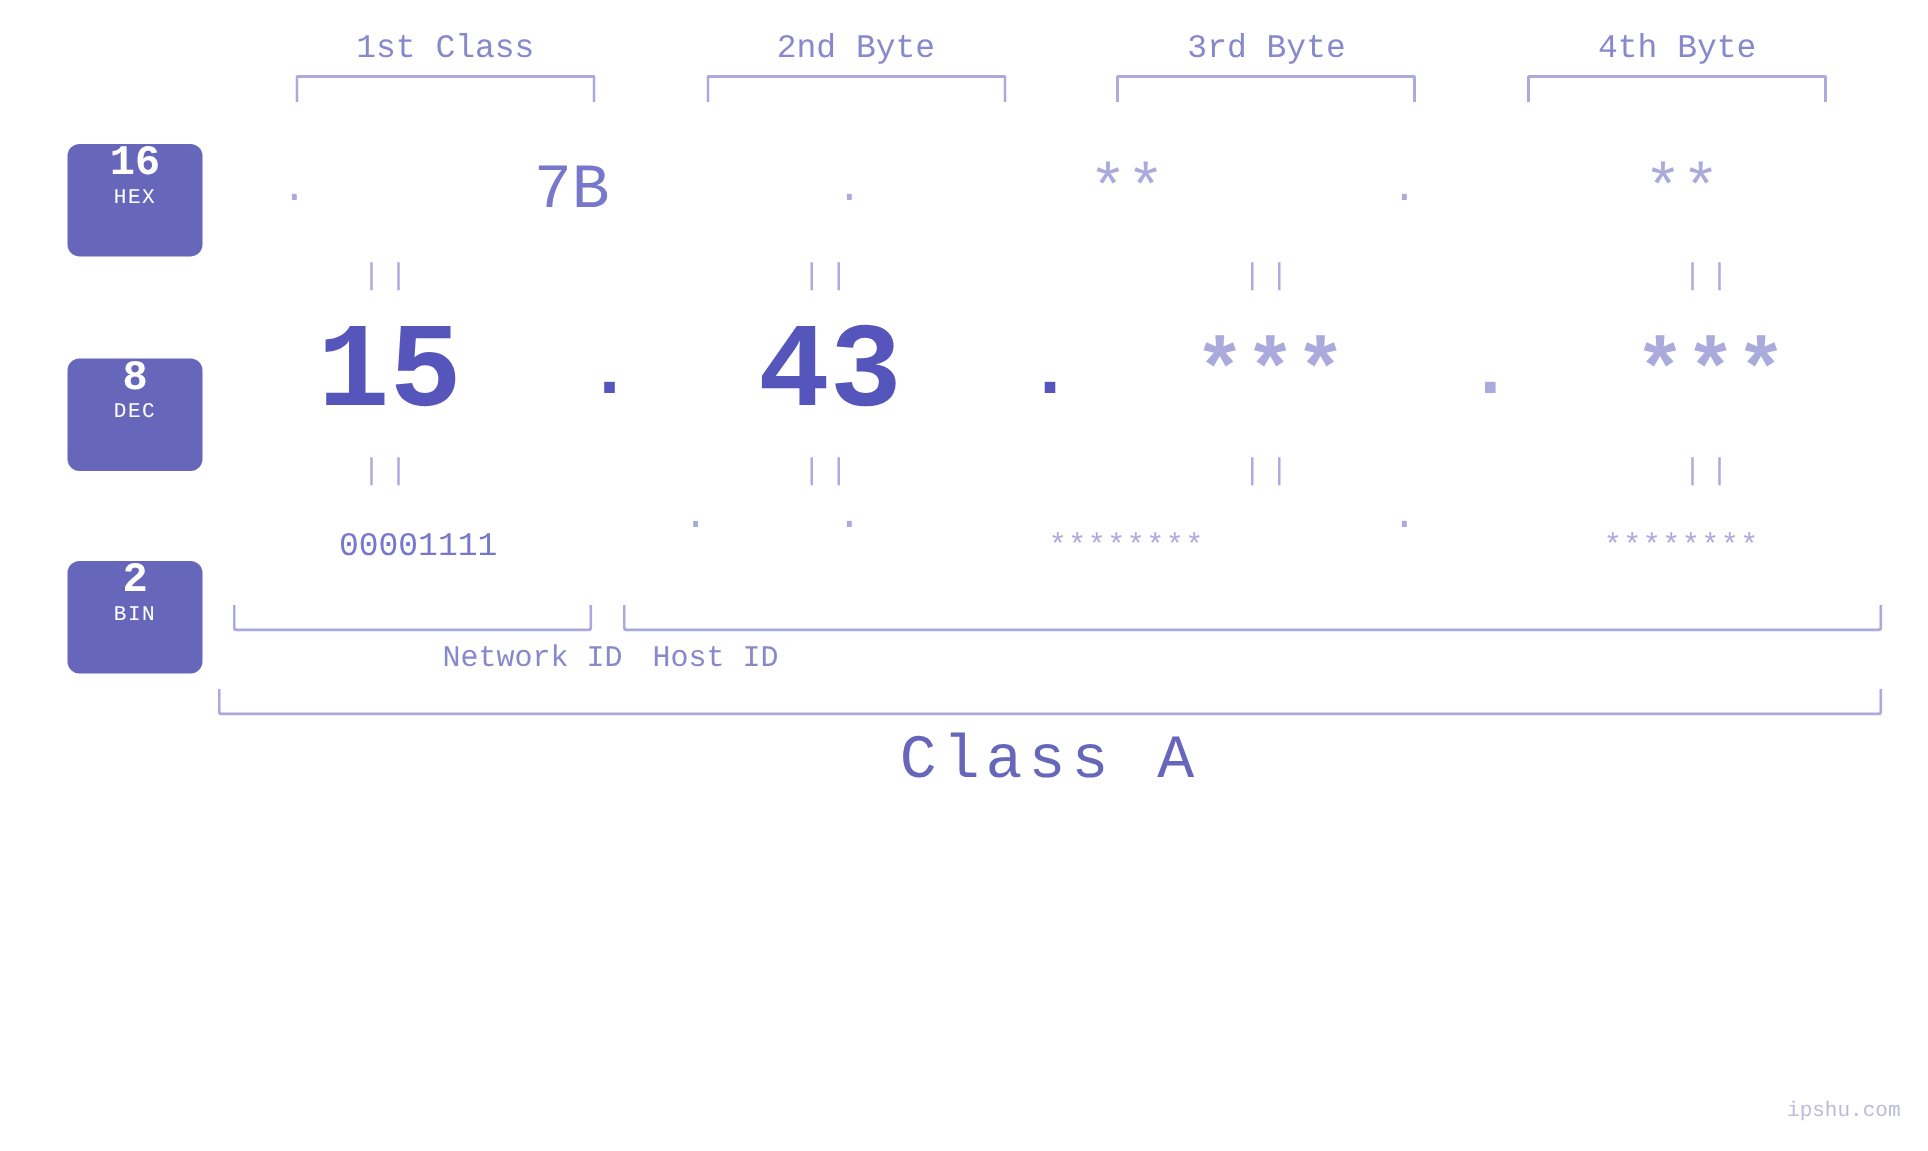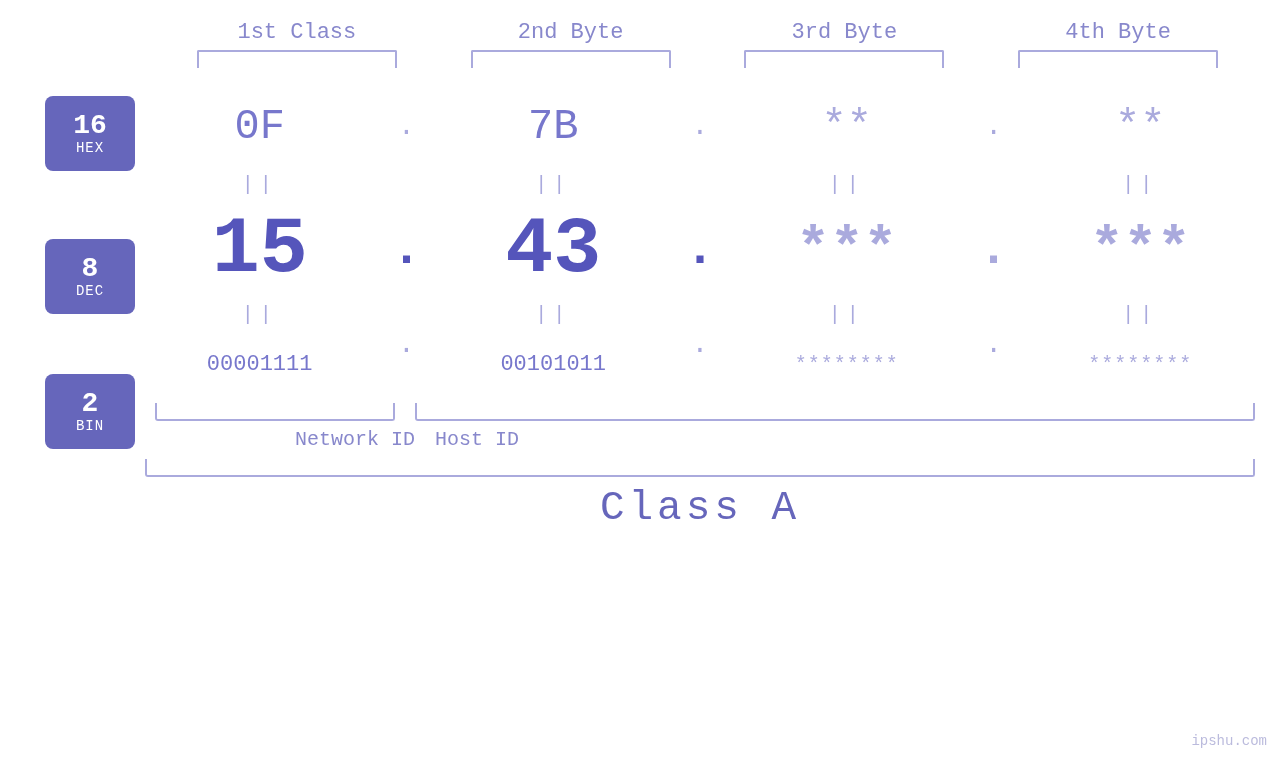--- a/index.html
+++ b/index.html
@@ -72,21 +72,21 @@
     }
 
     .base-badge {
       width: 90px;
       height: 75px;
       background: #6666bb;
       border-radius: 8px;
       display: flex;
       flex-direction: column;
       align-items: center;
-      justify-content: center;
+      justify-content: flex-start;
       margin-bottom: 60px;
       color: white;
     }
 
     .base-badge .base-number {
       font-size: 28px;
       font-weight: bold;
       line-height: 1;
     }
 
@@ -210,23 +210,20 @@
       <div class="base-badge" style="margin-bottom:0;">
         <span class="base-number">2</span>
         <span class="base-name">BIN</span>
       </div>
 
     </div>
 
     <div style="flex:1; padding-left:10px; padding-right:30px; display:flex; flex-direction:column;">
 
       <div style="display:flex; flex-direction:row; align-items:center; justify-content:space-around; height:85px; margin-top:8px;">
-        <div class="cell">
-          <span class="hex-value">0F</span>
-        </div>
         <div style="width:35px; text-align:center;">
           <span class="dot-small">.</span>
         </div>
         <div class="cell">
           <span class="hex-value">7B</span>
         </div>
         <div style="width:35px; text-align:center;">
           <span class="dot-small">.</span>
         </div>
         <div class="cell">
@@ -299,23 +296,20 @@
           <span style="color:#aaaadd; font-size:20px; letter-spacing:6px;">||</span>
         </div>
       </div>
 
       <div style="display:flex; flex-direction:row; justify-content:space-around; height:70px;">
         <div class="cell">
           <span class="bin-value">00001111</span>
         </div>
         <div style="width:35px; text-align:center;">
           <span class="dot-small">.</span>
-        </div>
-        <div class="cell">
-          <span class="bin-value">00101011</span>
         </div>
         <div style="width:35px; text-align:center;">
           <span class="dot-small">.</span>
         </div>
         <div class="cell">
           <span class="bin-masked" style="color:#aaaadd; font-size:20px; font-family:'Courier New',monospace; letter-spacing:1px;">********</span>
         </div>
         <div style="width:35px; text-align:center;">
           <span class="dot-small">.</span>
         </div>

